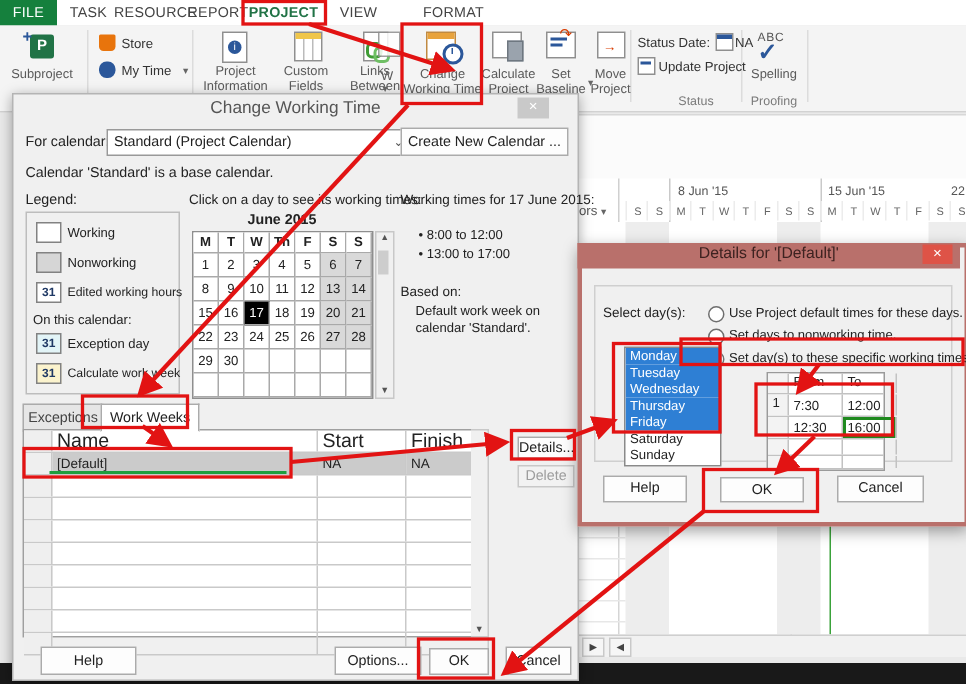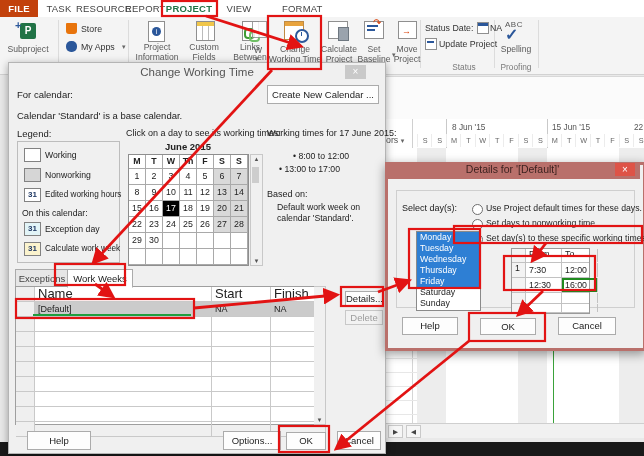--- a/index.html
+++ b/index.html
@@ -2,21 +2,21 @@
 <html><head>
 <meta charset="utf-8">
 <style>
   html,body{margin:0;padding:0;background:#fff}
   #stage{position:relative;width:644px;height:456px;overflow:hidden;background:#e9e9e9;
          font-family:"Liberation Sans",sans-serif;color:#222;-webkit-font-smoothing:antialiased}
   .abs{position:absolute}
   
   .tabrow{left:0;top:0;width:644px;height:17px;background:#ffffff;border-bottom:1px solid #e3e3e3}
   .tab{position:absolute;top:0;height:17px;line-height:17px;text-align:center;font-size:9.5px;color:#444;letter-spacing:.2px}
-  .tab.file{background:#c2410c;color:#fff;font-weight:bold}
+  .tab.file{background:#15803d;color:#fff;font-weight:normal}
   .tab.proj{color:#217346;font-weight:bold}
   .ribbon{left:0;top:17px;width:644px;height:57px;background:#f4f4f4;border-bottom:1px solid #d2d2d2}
   .rlabel{position:absolute;font-size:8.6px;color:#5a5a5a;text-align:center;line-height:1.15;white-space:pre-line}
   .rsmall{position:absolute;font-size:8.8px;color:#333;white-space:nowrap}
   .glabel{position:absolute;top:45px;font-size:8.3px;color:#7a7a7a;text-align:center}
   .sep{position:absolute;top:3px;height:48px;width:1px;background:#dcdcdc}
   .dd{color:#666;font-size:7px}
   
   .tl-pane{left:358px;top:76px;width:286px;height:43px;background:#fbfbfb;border:1px solid #d8d8d8;border-right:none}
   .tl-hint{left:388px;top:95px;font-size:12px;color:#9a9a9a}
@@ -110,21 +110,21 @@
 
     <div class="ic" style="left:16px;top:4px;width:22px;height:20px">
       <div class="abs" style="left:4px;top:2px;width:16px;height:16px;background:#217346;color:#fff;font-size:10px;font-weight:bold;text-align:center;line-height:16px;border-radius:2px">P</div>
       <div class="abs" style="left:-1px;top:-2px;color:#2b579a;font-size:11px;font-weight:bold">+</div>
     </div>
     <div class="rlabel" style="left:2px;top:28px;width:52px">Subproject</div>
 
     <div class="ic" style="left:66px;top:6px;width:11px;height:11px;background:#e8740c;border-radius:1px 1px 3px 3px"></div>
     <div class="rsmall" style="left:81px;top:7px">Store</div>
     <div class="ic" style="left:66px;top:24px;width:11px;height:11px;background:#2b579a;border-radius:5px"></div>
-    <div class="rsmall" style="left:81px;top:25px">My Apps</div>
+    <div class="rsmall" style="left:81px;top:25px">My Time</div>
     <span class="dd abs" style="left:122px;top:26px">▾</span>
 
     <div class="ic doc" style="left:148px;top:4px;width:15px;height:19px">
       <div class="abs" style="left:3px;top:5px;width:9px;height:9px;background:#2b579a;border-radius:5px;color:#fff;font-size:7px;text-align:center;line-height:9px">i</div>
     </div>
     <div class="rlabel" style="left:132px;top:26px;width:50px">Project
 Information</div>
 
     <div class="ic doc" style="left:196px;top:4px;width:17px;height:18px">
       <div class="abs" style="left:0;top:0;width:17px;height:4px;background:#f0c64a"></div>
@@ -221,20 +221,23 @@
   <div class="abs hscroll"></div>
   <div class="harr" style="left:388px">▶</div>
   <div class="harr" style="left:406px">◀</div>
   <div class="abs statusbar"></div>
 
   <div class="abs dlg cwt">
     <div class="dtitle">Change Working Time</div>
     <div class="dclose" style="left:336px;top:2px;background:#c9c9c9">×</div>
 
     <div class="lab" style="left:8px;top:26px">For calendar:</div>
+    <div class="combo" style="left:62px;top:23px;width:196px;height:16px">
+      <span>Standard (Project Calendar)</span><span class="arr">⌄</span>
+    </div>
     <button class="btn" style="left:258px;top:22px;width:112px;height:19px">Create New Calendar ...</button>
     <div class="lab" style="left:8px;top:47px">Calendar 'Standard' is a base calendar.</div>
 
     <div class="lab" style="left:8px;top:65px">Legend:</div>
     <div class="legendbox" style="left:8px;top:78px;width:101px;height:120px">
       <div class="sw" style="left:6px;top:6px"></div>
       <div class="lab9" style="left:27px;top:8px">Working</div>
       <div class="sw" style="left:6px;top:26px;background:#d6d6d6"></div>
       <div class="lab9" style="left:27px;top:28px">Nonworking</div>
       <div class="sw" style="left:6px;top:46px">31</div>
@@ -299,21 +302,21 @@
         <div class="cd"></div>
         <div class="cd"></div>
       </div>
     <div class="vsb" style="left:241px;top:91px;height:110px">
       <div class="a" style="top:1px">▲</div>
       <div class="th" style="top:12px;height:16px"></div>
       <div class="a" style="bottom:1px">▼</div>
     </div>
 
     <div class="lab" style="left:258px;top:65px;font-size:9px">Working times for 17 June 2015:</div>
-    <div class="lab9" style="left:284px;top:88px">• 8:00 to 12:00</div>
+    <div class="lab9" style="left:270px;top:88px">• 8:00 to 12:00</div>
     <div class="lab9" style="left:270px;top:101px">• 13:00 to 17:00</div>
     <div class="lab" style="left:258px;top:126px;font-size:9px">Based on:</div>
     <div class="lab9" style="left:268px;top:139px;width:104px;white-space:normal;line-height:1.25">Default work week on calendar 'Standard'.</div>
 
     <div class="tabbtn off" style="left:6px;top:206px;width:52px">Exceptions</div>
     <div class="tabbtn on" style="left:58px;top:206px;width:64px">Work Weeks</div>
 
     <div id="wwt" class="wwt" style="left:6px;top:223px;width:299px;height:137px">
         <div class="wwrow hd">
           <div class="rn"></div>

